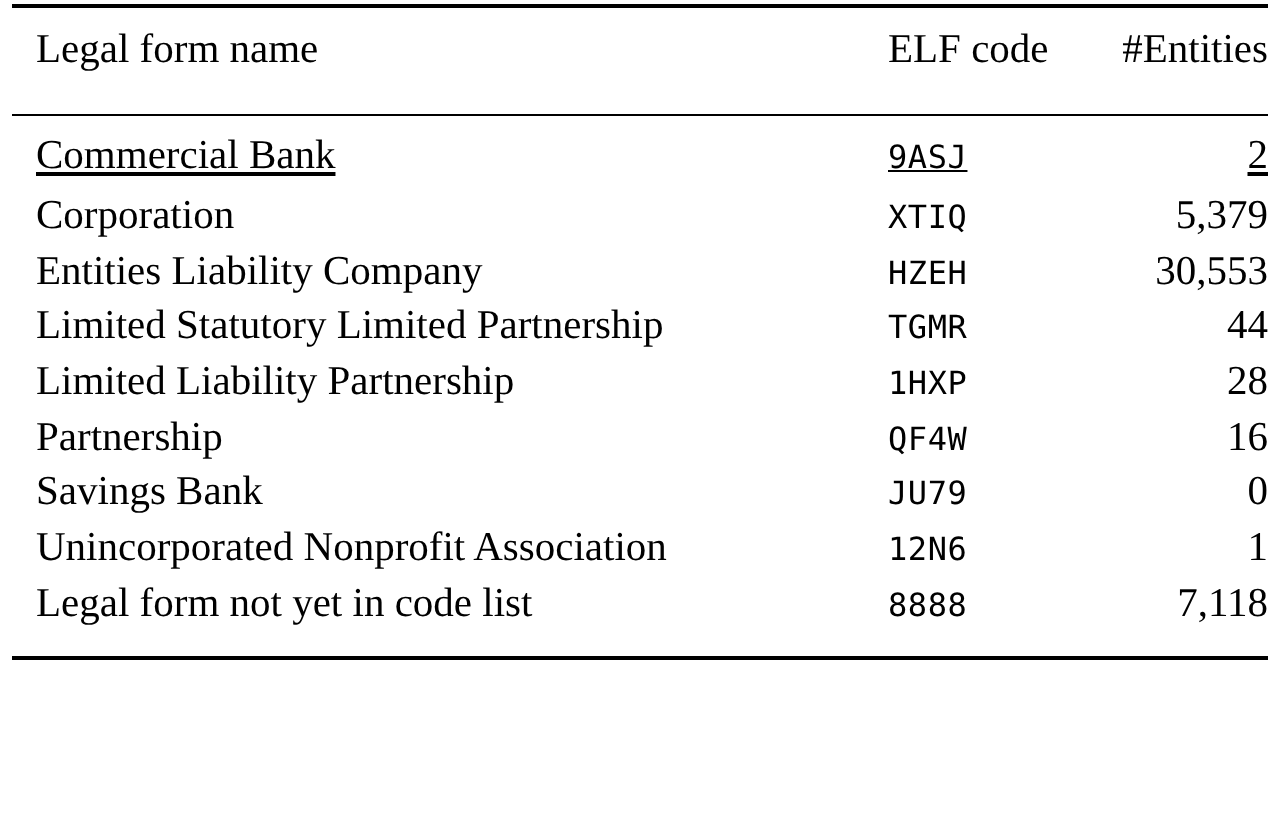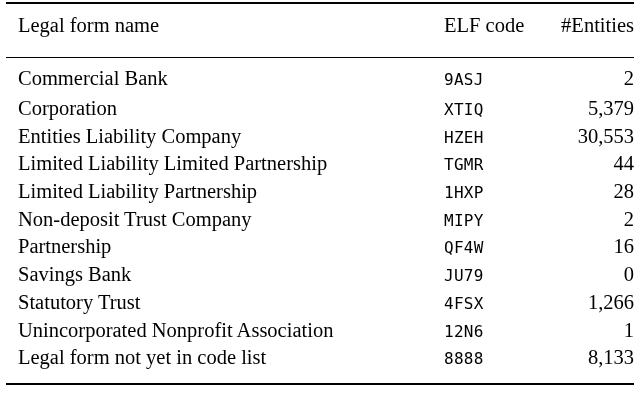--- a/index.html
+++ b/index.html
@@ -83,20 +83,21 @@
   
   td.cell-code {
     font-family: "DejaVu Sans Mono", "Liberation Mono", monospace;
     font-size: 16px;
     letter-spacing: 0.3px;
   }
 
   tbody tr.first-body-row td {
     padding-top: 10px;
     height: 30px;
+    text-decoration: underline;
   }
   tbody tr.last-body-row td {
     padding-bottom: 8px;
   }
 </style>
 </head>
 <body>
 
 <div class="table-wrap">
 
@@ -135,57 +136,47 @@
         <td class="cell-name">Corporation</td>
         <td class="cell-code">XTIQ</td>
         <td class="cell-count">5,379</td>
       </tr>
       <tr>
         <td class="cell-name">Entities Liability Company</td>
         <td class="cell-code">HZEH</td>
         <td class="cell-count">30,553</td>
       </tr>
       <tr>
-        <td class="cell-name">Limited Liability Limited Partnership</td>
+        <td class="cell-name">Limited Statutory Limited Partnership</td>
         <td class="cell-code">TGMR</td>
         <td class="cell-count">44</td>
       </tr>
       <tr>
         <td class="cell-name">Limited Liability Partnership</td>
         <td class="cell-code">1HXP</td>
         <td class="cell-count">28</td>
-      </tr>
-      <tr>
-        <td class="cell-name">Non-deposit Trust Company</td>
-        <td class="cell-code">MIPY</td>
-        <td class="cell-count">2</td>
       </tr>
       <tr>
         <td class="cell-name">Partnership</td>
         <td class="cell-code">QF4W</td>
         <td class="cell-count">16</td>
       </tr>
       <tr>
         <td class="cell-name">Savings Bank</td>
         <td class="cell-code">JU79</td>
         <td class="cell-count">0</td>
       </tr>
       <tr>
-        <td class="cell-name">Statutory Trust</td>
-        <td class="cell-code">4FSX</td>
-        <td class="cell-count">1,266</td>
-      </tr>
-      <tr>
         <td class="cell-name">Unincorporated Nonprofit Association</td>
         <td class="cell-code">12N6</td>
         <td class="cell-count">1</td>
       </tr>
       <tr class="last-body-row">
         <td class="cell-name">Legal form not yet in code list</td>
         <td class="cell-code">8888</td>
-        <td class="cell-count">8,133</td>
+        <td class="cell-count">7,118</td>
       </tr>
     </tbody>
   </table>
 
   <div class="rule-bottom"></div>
 
 </div>
 
 </body></html>

